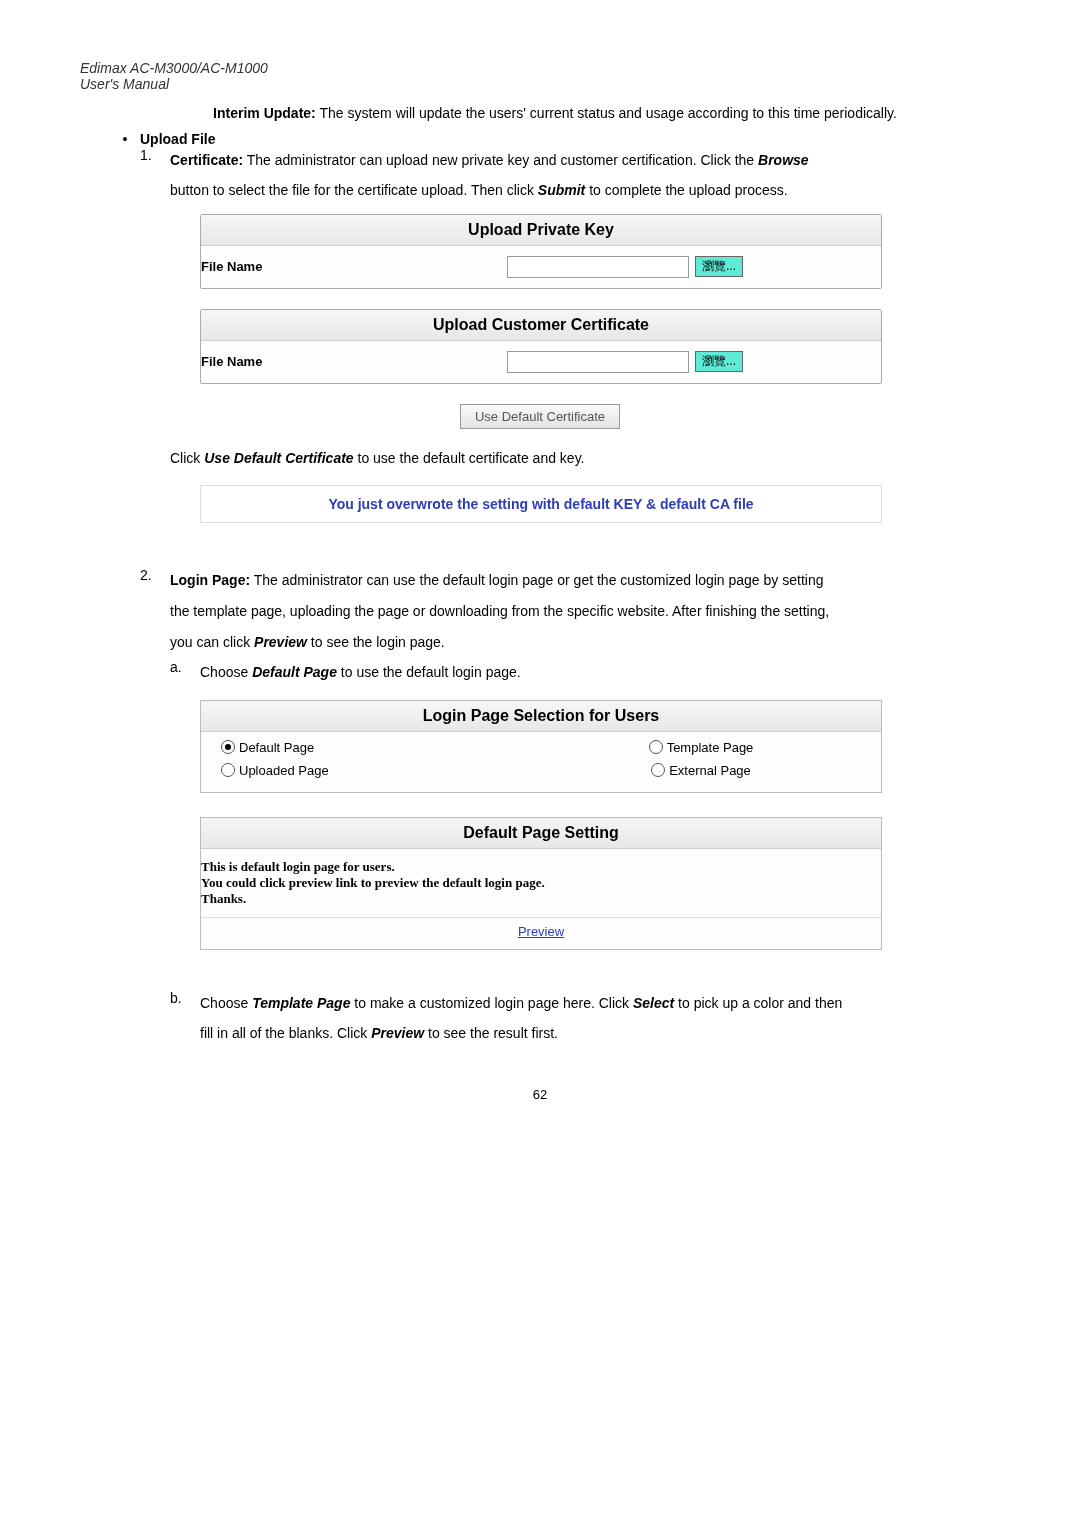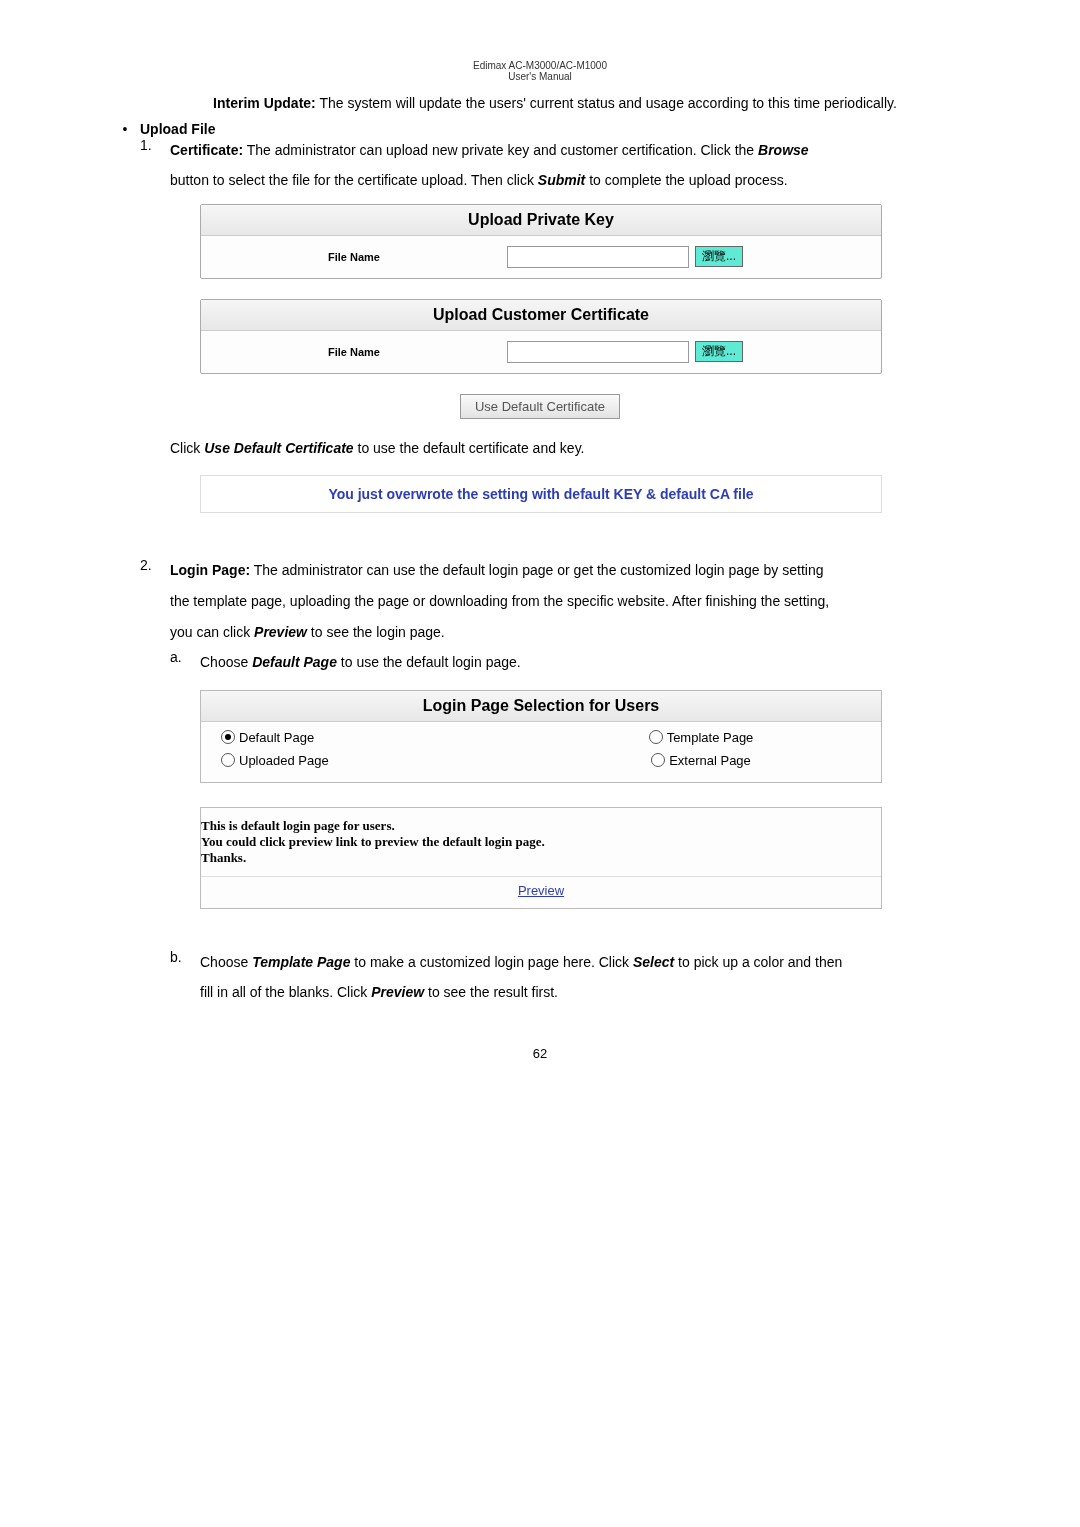--- a/index.html
+++ b/index.html
@@ -5,24 +5,25 @@
   body {
     margin: 0;
     padding: 60px 80px;
     font-family: Arial, sans-serif;
     font-size: 14px;
     color: #000;
     background: #fff;
     width: 920px;
   }
   .header-right {
-    text-align: center;
-    font-size: 10px;
+    text-align: left;
+    font-size: 14px;
     color: #333;
     margin-bottom: 8px;
+    font-style: italic;
   }
   .body-text {
     line-height: 1.9;
     margin: 0 0 4px 0;
   }
   .indent1 { margin-left: 30px; text-align: center; }
   .indent2 { margin-left: 60px; }
   .indent3 { margin-left: 90px; }
   .indent4 { margin-left: 120px; }
   b { font-weight: bold; }
@@ -46,23 +47,23 @@
     border-bottom: 1px solid #ccc;
     font-size: 16px;
   }
   .panel-row {
     display: flex;
     align-items: center;
     padding: 10px 0;
   }
   .panel-label {
     width: 45%;
-    text-align: center;
-    font-weight: bold;
-    font-size: 11px;
+    text-align: left;
+    font-weight: bold;
+    font-size: 13px;
   }
   .panel-field {
     width: 55%;
     display: flex;
     align-items: center;
     gap: 6px;
   }
   .text-input {
     border: 1px solid #999;
     height: 20px;
@@ -241,20 +242,21 @@
       <span>Uploaded Page</span>
     </div>
     <div class="radio-cell right">
       <span class="radio-dot"></span>
       <span>External Page</span>
     </div>
   </div>
 </div>
 
 <div class="login-panel" style="margin-top:24px;">
+  <div class="panel-header">Default Page Setting</div>
   <div class="default-setting-body">
     <span>This is default login page for users.</span><br>
     <span>You could click preview link to preview the default login page.</span><br>
     <span>Thanks.</span>
   </div>
   <a class="preview-link">Preview</a>
 </div>
 
 <div class="spacer"></div>
 

